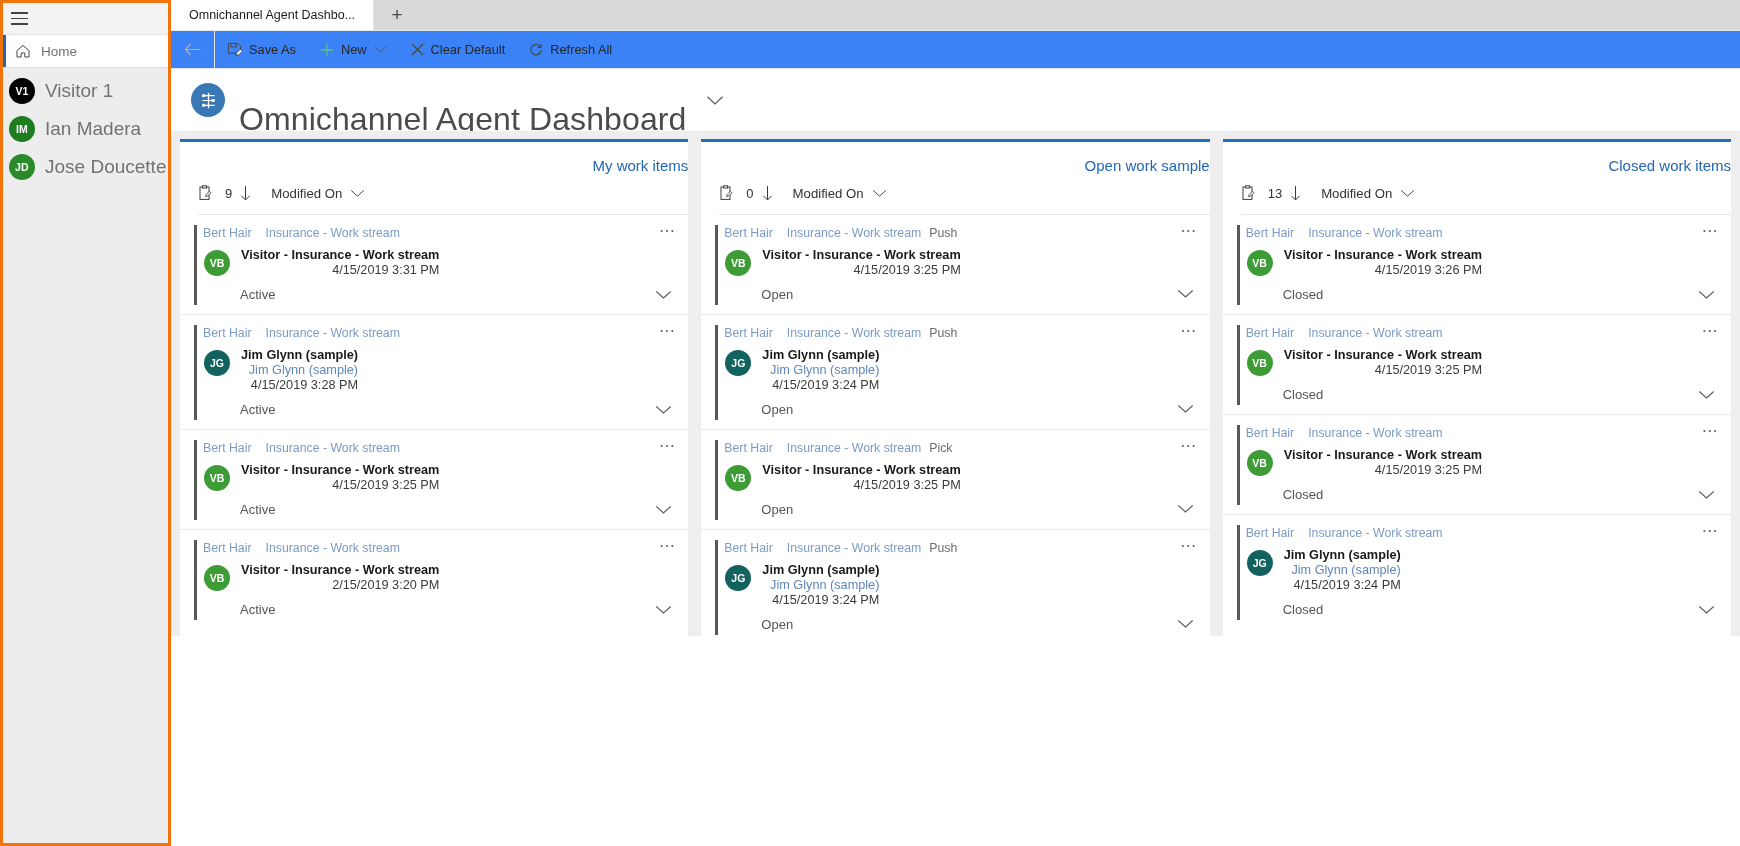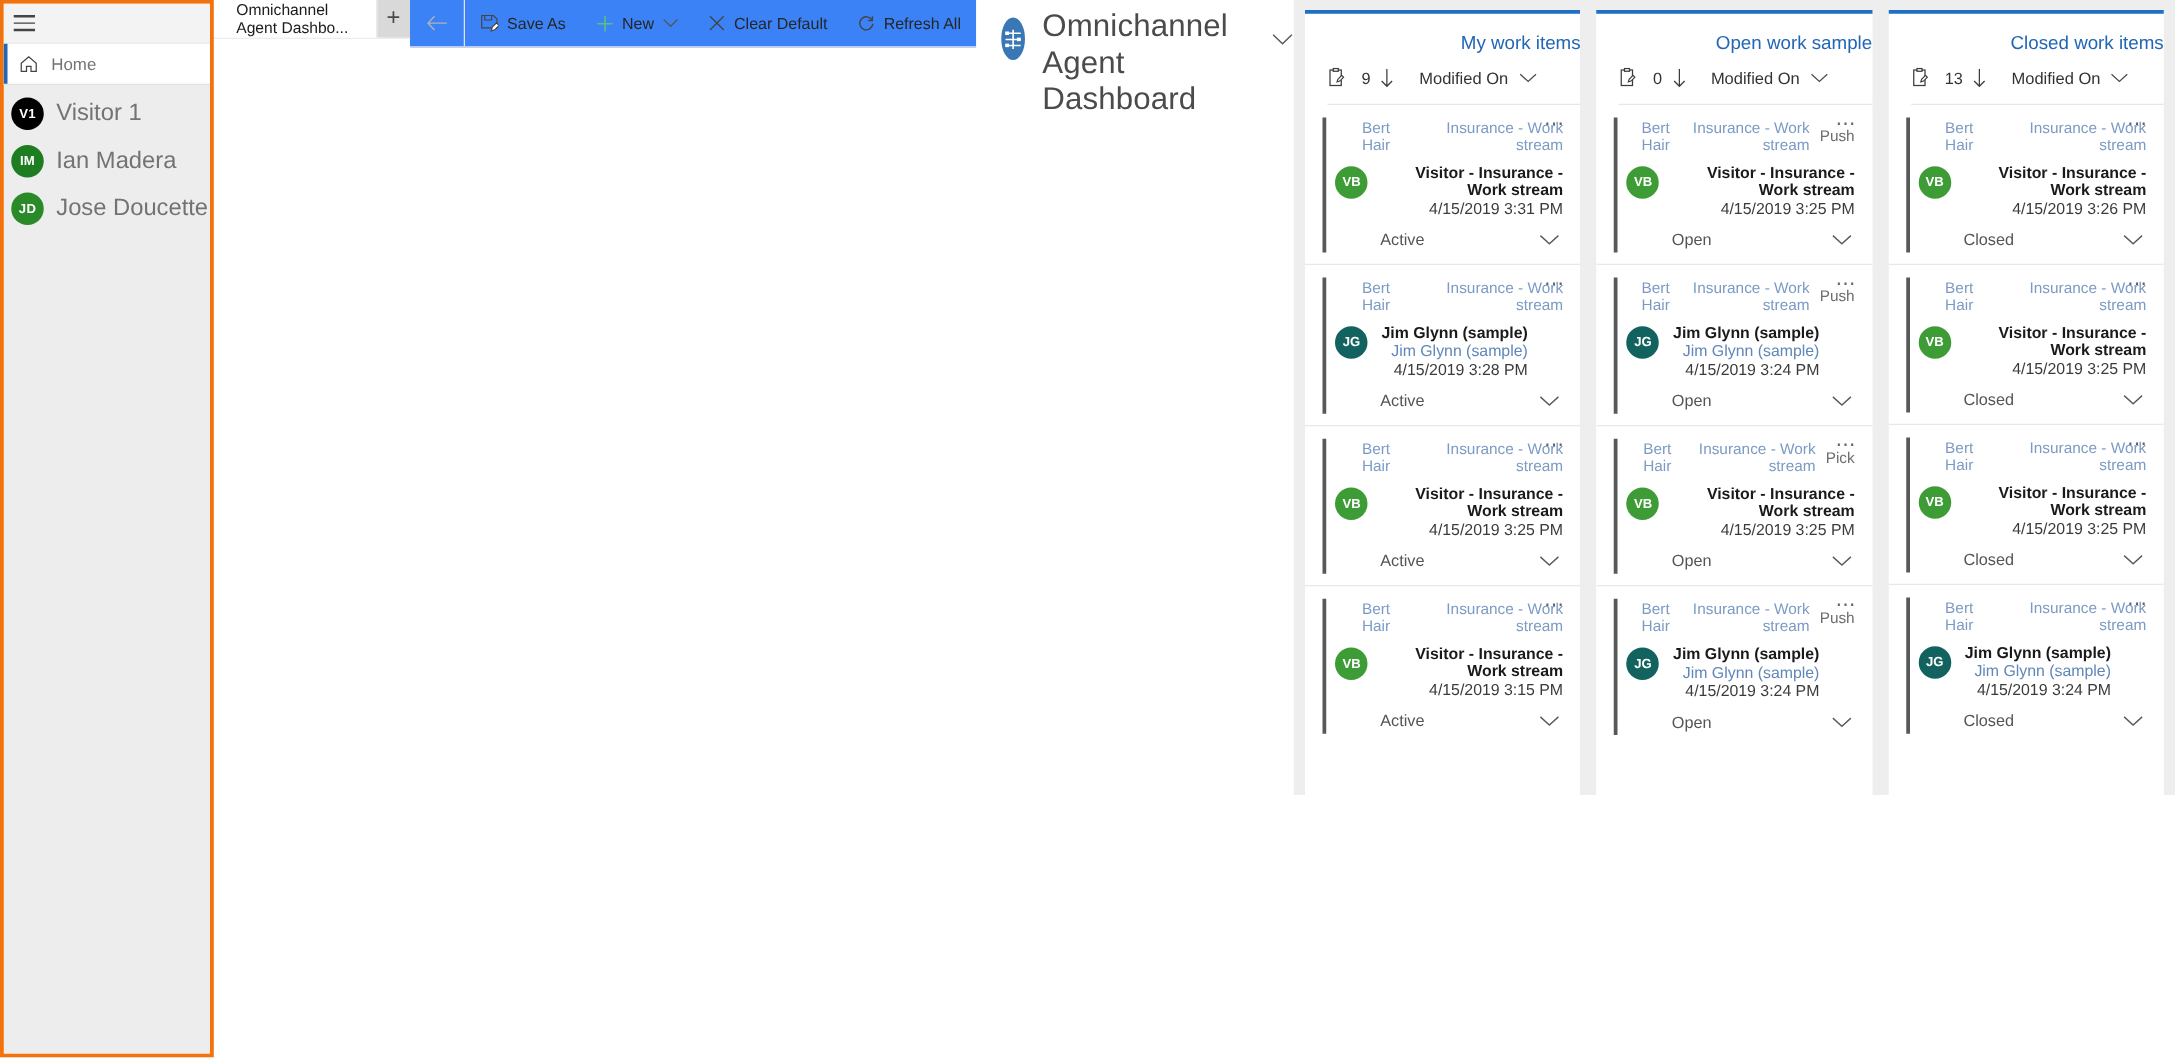--- a/index.html
+++ b/index.html
@@ -45,21 +45,21 @@
   .sb-person { display:flex; align-items:center; gap:10px; padding-left: 6px; height: 28px; cursor: default; }
   .avatar {
     width: 26px; height: 26px; border-radius: 50%;
     display: flex; align-items: center; justify-content: center;
     color: #fff; font-size: 10.5px; font-weight: 700; letter-spacing: .2px;
     flex: 0 0 26px;
   }
   .sb-person .pname { font-size: 19px; color: #737373; }
 
   
-  .right { flex: 1 1 auto; display: flex; flex-direction: row; min-width: 0; height: 636px; }
+  .right { flex: 1 1 auto; display: flex; flex-direction: column; min-width: 0; height: 636px; }
 
   
   .tabstrip { height: 31px; background:#ffffff; display: flex; align-items: stretch; border-bottom: 1px solid #e8e8e8; flex: 0 0 31px; }
   .tab-active {
     display:flex; align-items:center; padding: 0 18px;
     font-size: 12.5px; color:#1c1c1c; background:#ffffff;
     border-right: 1px solid #e2e2e2;
   }
   .tab-new {
     width: 46px; background: #d9d9d9; display:flex; align-items:center; justify-content:center;
@@ -76,21 +76,21 @@
   .cmd-btn { display:flex; align-items:center; gap:7px; padding: 0 12px; height:100%; font-size: 12.8px; color:#262626; }
   .cmd-btn .lbl { white-space: nowrap; }
   .chev-sm { display:inline-block; }
 
   
   .pagehead { height: 62px; background:#fff; display:flex; align-items:center; padding-left: 20px; gap: 14px; flex: 0 0 62px; }
   .dash-ico {
     width: 34px; height: 34px; border-radius: 50%; background:#3978b5;
     display:flex; align-items:center; justify-content:center;
   }
-  .pagetitle { font-size: 25px; color:#4b4b4b; font-weight: 400; letter-spacing: .1px; margin-top: 39px; }
+  .pagetitle { font-size: 32px; color:#4b4b4b; font-weight: 400; letter-spacing: .1px; margin-top: 39px; }
   .pagehead .chev { margin-left: 6px; }
 
   
   .dashbody { flex: 1 1 auto; background:#eeeeee; padding: 8px 9px 0 9px; display:flex; gap: 13px; min-height: 0; }
 
   .panel {
     background:#ffffff; border-top: 3px solid #1f6fc4;
     flex: 1 1 0; min-width: 0; display:flex; flex-direction:column; overflow: hidden;
     position: relative;
     text-align: right;
@@ -367,21 +367,21 @@
             <div class="card-top">
               <span class="owner">Bert Hair</span>
               <span class="stream">Insurance - Work stream</span>
 
             </div>
             <div class="card-body">
               <span class="card-av" style="background: rgb(61, 156, 53);">VB</span>
               <span class="card-lines">
                 <span class="c-primary">Visitor - Insurance - Work stream</span>
 
-                <span class="c-time">4/15/2019 3:15 PM</span>
+                <span class="c-time">2/15/2019 3:20 PM</span>
               </span>
             </div>
             <div class="card-foot">
               <span class="c-status">Active</span>
               <span class="chev-right">
                 <svg width="17" height="10" viewBox="0 0 17 10">
                     <path d="M1.3 1.5 8.5 8l7.2-6.5" fill="none" stroke="#5a5a5a" stroke-width="1.1"></path>
                   </svg>
               </span>
             </div>

